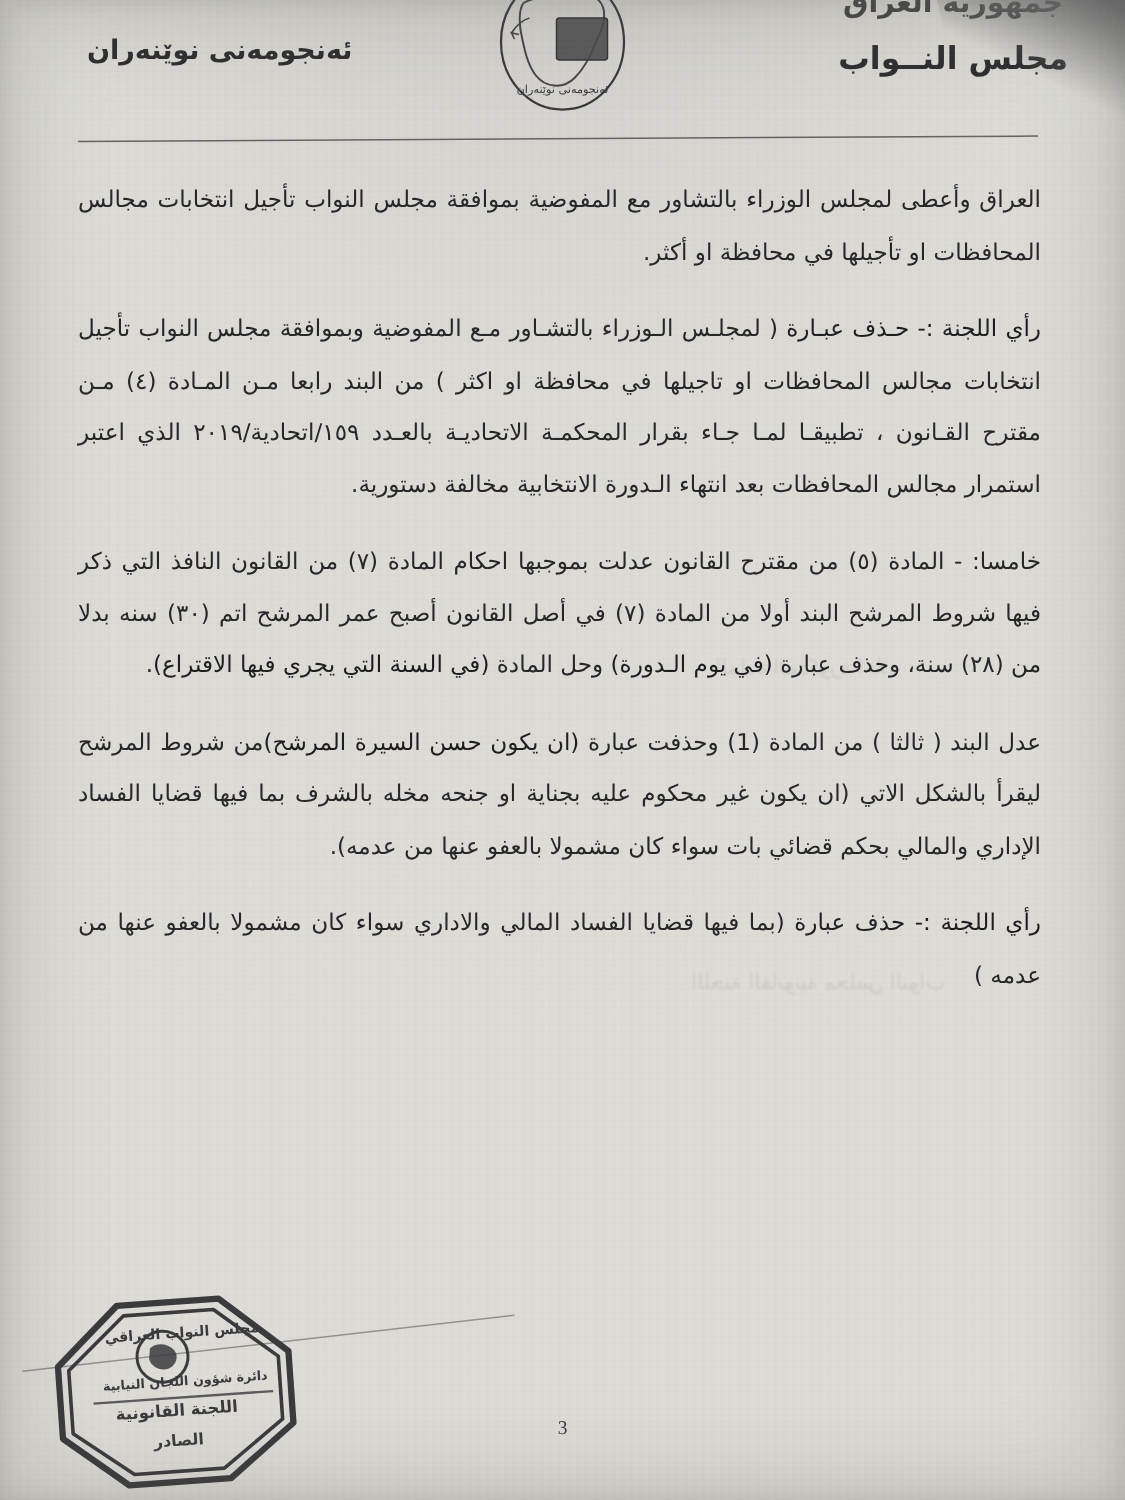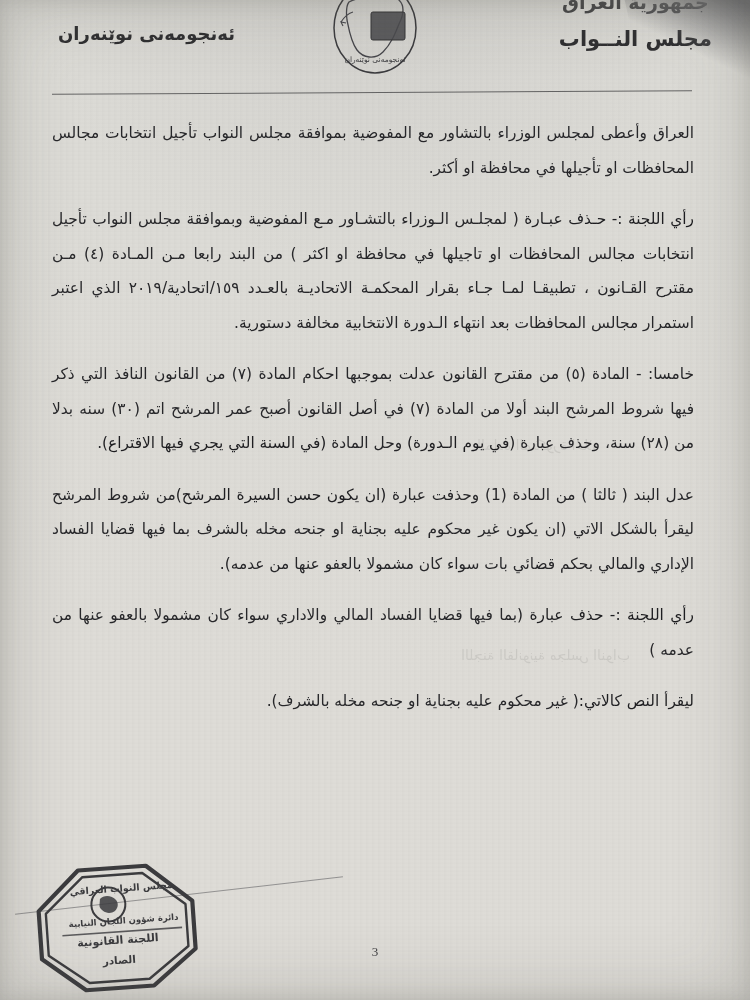--- a/index.html
+++ b/index.html
@@ -220,23 +220,20 @@
     </p>
 
     <p class="para">
       <span>عدل البند ( ثالثا ) من المادة (1) وحذفت عبارة </span><span class="b">(ان يكون حسن السيرة المرشح)</span><span>من شروط المرشح ليقرأ بالشكل الاتي (ان يكون غير محكوم عليه بجناية او جنحه مخله بالشرف بما فيها قضايا الفساد الإداري والمالي بحكم قضائي بات سواء كان مشمولا بالعفو عنها من عدمه).</span>
     </p>
 
     <p class="para">
       <span class="b">رأي اللجنة :- حذف عبارة</span><span> (بما فيها قضايا الفساد المالي والاداري سواء كان مشمولا بالعفو عنها من عدمه )</span>
     </p>
 
-    <p class="para">
-      <span class="b">ليقرأ النص كالاتي:</span><span>( غير محكوم عليه بجناية او جنحه مخله بالشرف).</span>
-    </p>
   </div>
 
   <div class="bleed" style="top:430px; right:150px;">المادة المذكورة اعلاه</div>
   <div class="bleed" style="top:640px; right:120px;">اللجنة القانونية مجلس النواب</div>
 
   <div class="stamp-ref-line"></div>
 
   <div class="stamp">
     <svg viewBox="0 0 168 132" xmlns="http://www.w3.org/2000/svg">
       <g fill="none" stroke="#3b3b3e" stroke-linejoin="round">

